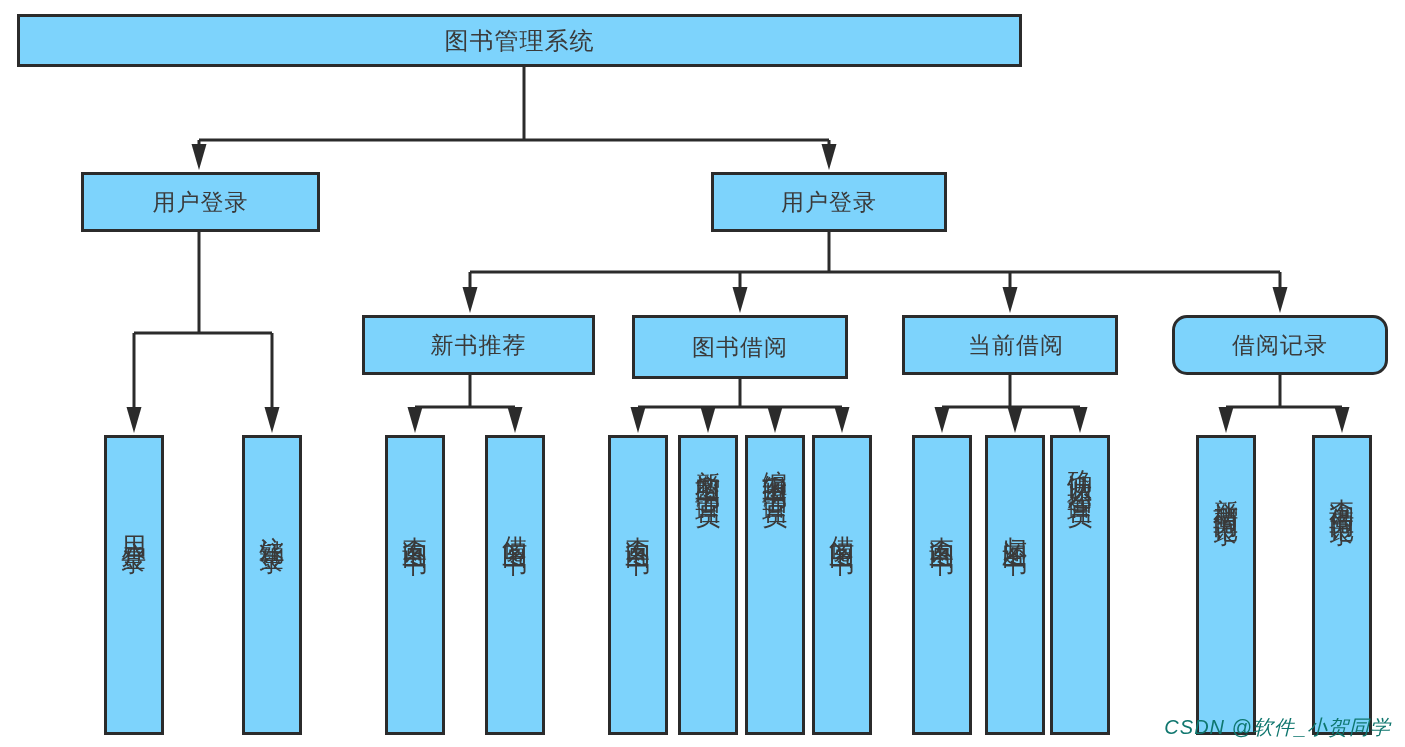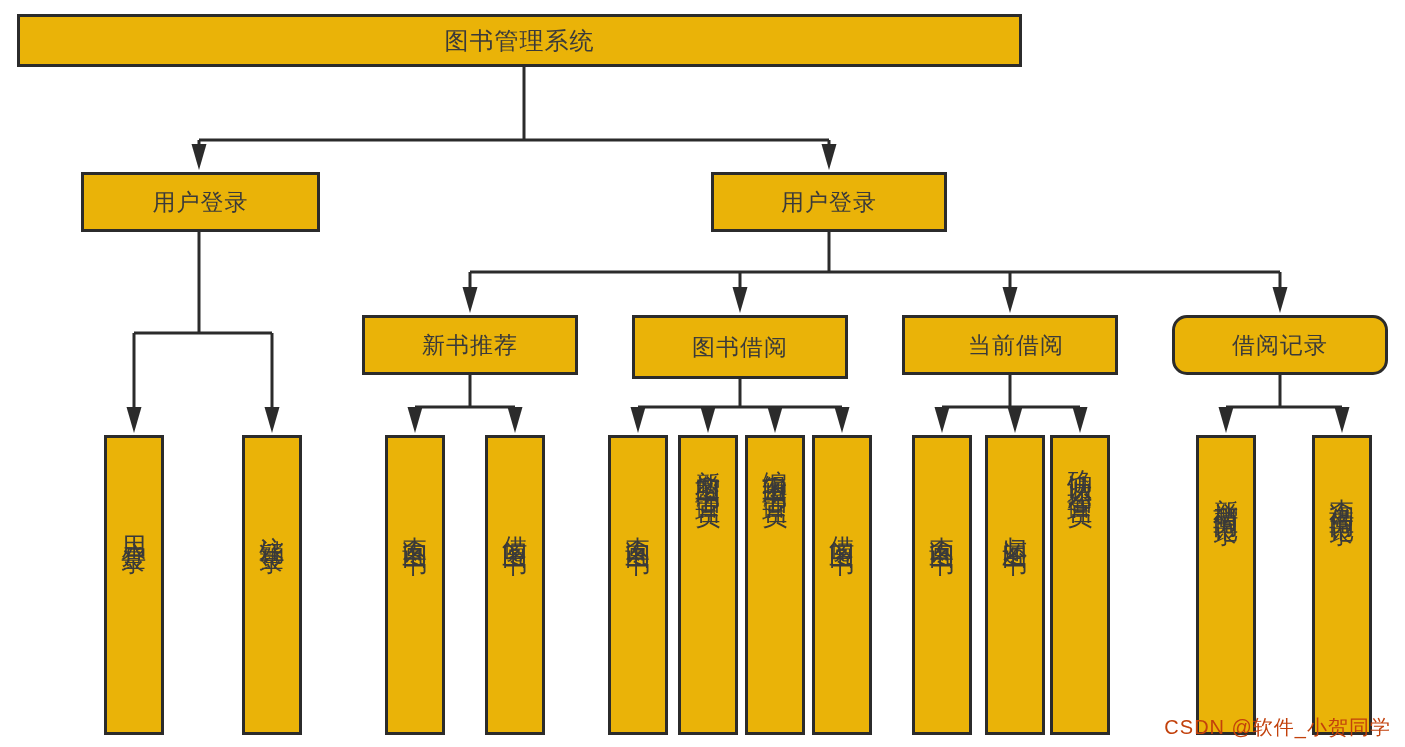--- a/index.html
+++ b/index.html
@@ -6,21 +6,21 @@
   body{
     font-family:"Liberation Sans","DejaVu Sans",sans-serif;
     width:1405px;height:747px;overflow:hidden;
   }
   #canvas{position:relative;width:1405px;height:747px;background:#ffffff;}
   svg.diagram{position:absolute;left:0;top:0;width:1405px;height:747px;}
 
   .node-box{
     position:absolute;
     box-sizing:border-box;
-    background:#eab308;
+    background:#7dd3fc;
     border:3px solid #2b2b2b;
     display:flex;
     align-items:center;
     justify-content:center;
   }
   .node-label{
     color:#3a3a3a;
     font-size:23px;
     line-height:1.15;
     letter-spacing:1px;
@@ -43,24 +43,25 @@
   }
   .node-leaf.leaf-mid{padding-top:78px;}
   .node-leaf.leaf-low{padding-top:40px;}
   .node-leaf.leaf-top{padding-top:12px;}
 
   .watermark{
     position:absolute;
     right:14px;
     bottom:6px;
     font-size:20px;
-    color:#c2410c;
+    color:#0f766e;
     letter-spacing:1px;
     white-space:nowrap;
     pointer-events:none;
+    font-style:italic;
   }
 </style>
 </head>
 <body>
 
 <div id="canvas">
 
   <svg class="diagram" id="connector-layer" viewBox="0 0 1405 747" xmlns="http://www.w3.org/2000/svg" aria-hidden="true">
       <line x1="524" y1="67" x2="524" y2="140" stroke="#2b2b2b" stroke-width="3"></line>
       <line x1="199" y1="140" x2="829" y2="140" stroke="#2b2b2b" stroke-width="3"></line>
@@ -157,21 +158,21 @@
   <div id="node-layer">
       <div class="node-box node-root" style="left: 17px; top: 14px; width: 1005px; height: 53px;">
         <div class="node-label">图书管理系统</div>
       </div>
       <div class="node-box node-level2" style="left: 81px; top: 172px; width: 239px; height: 60px;">
         <div class="node-label">用户登录</div>
       </div>
       <div class="node-box node-level2" style="left: 711px; top: 172px; width: 236px; height: 60px;">
         <div class="node-label">用户登录</div>
       </div>
-      <div class="node-box node-level3" style="left: 362px; top: 315px; width: 216px; height: 60px;">
+      <div class="node-box node-level3" style="left: 362px; top: 315px; width: 233px; height: 60px;">
         <div class="node-label">新书推荐</div>
       </div>
       <div class="node-box node-level3" style="left: 632px; top: 315px; width: 216px; height: 64px;">
         <div class="node-label">图书借阅</div>
       </div>
       <div class="node-box node-level3" style="left: 902px; top: 315px; width: 216px; height: 60px; padding-left: 12px;">
         <div class="node-label">当前借阅</div>
       </div>
       <div class="node-box node-level3" style="left: 1172px; top: 315px; width: 216px; height: 60px; border-radius: 15px;">
         <div class="node-label">借阅记录</div>

